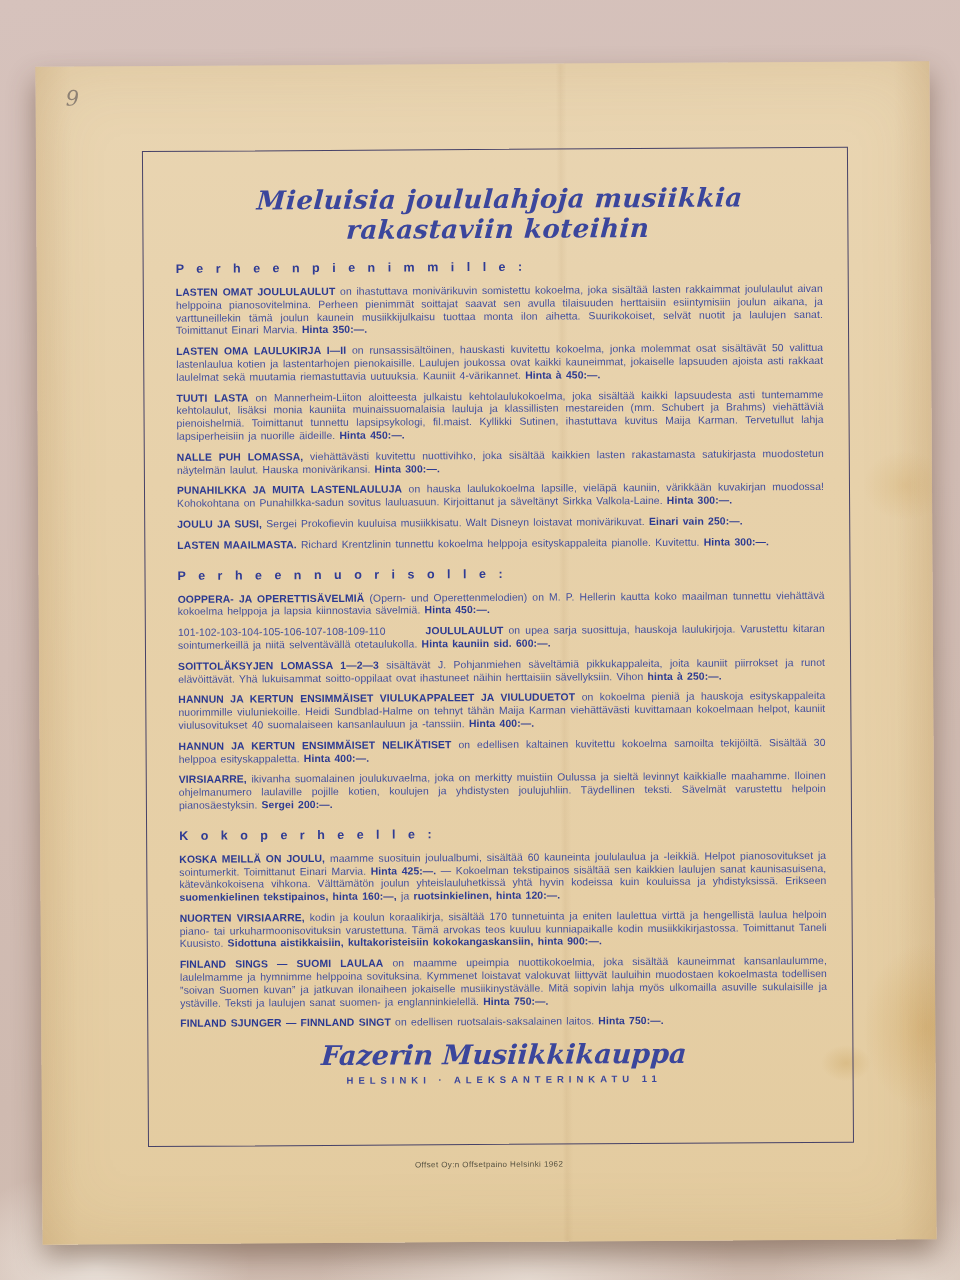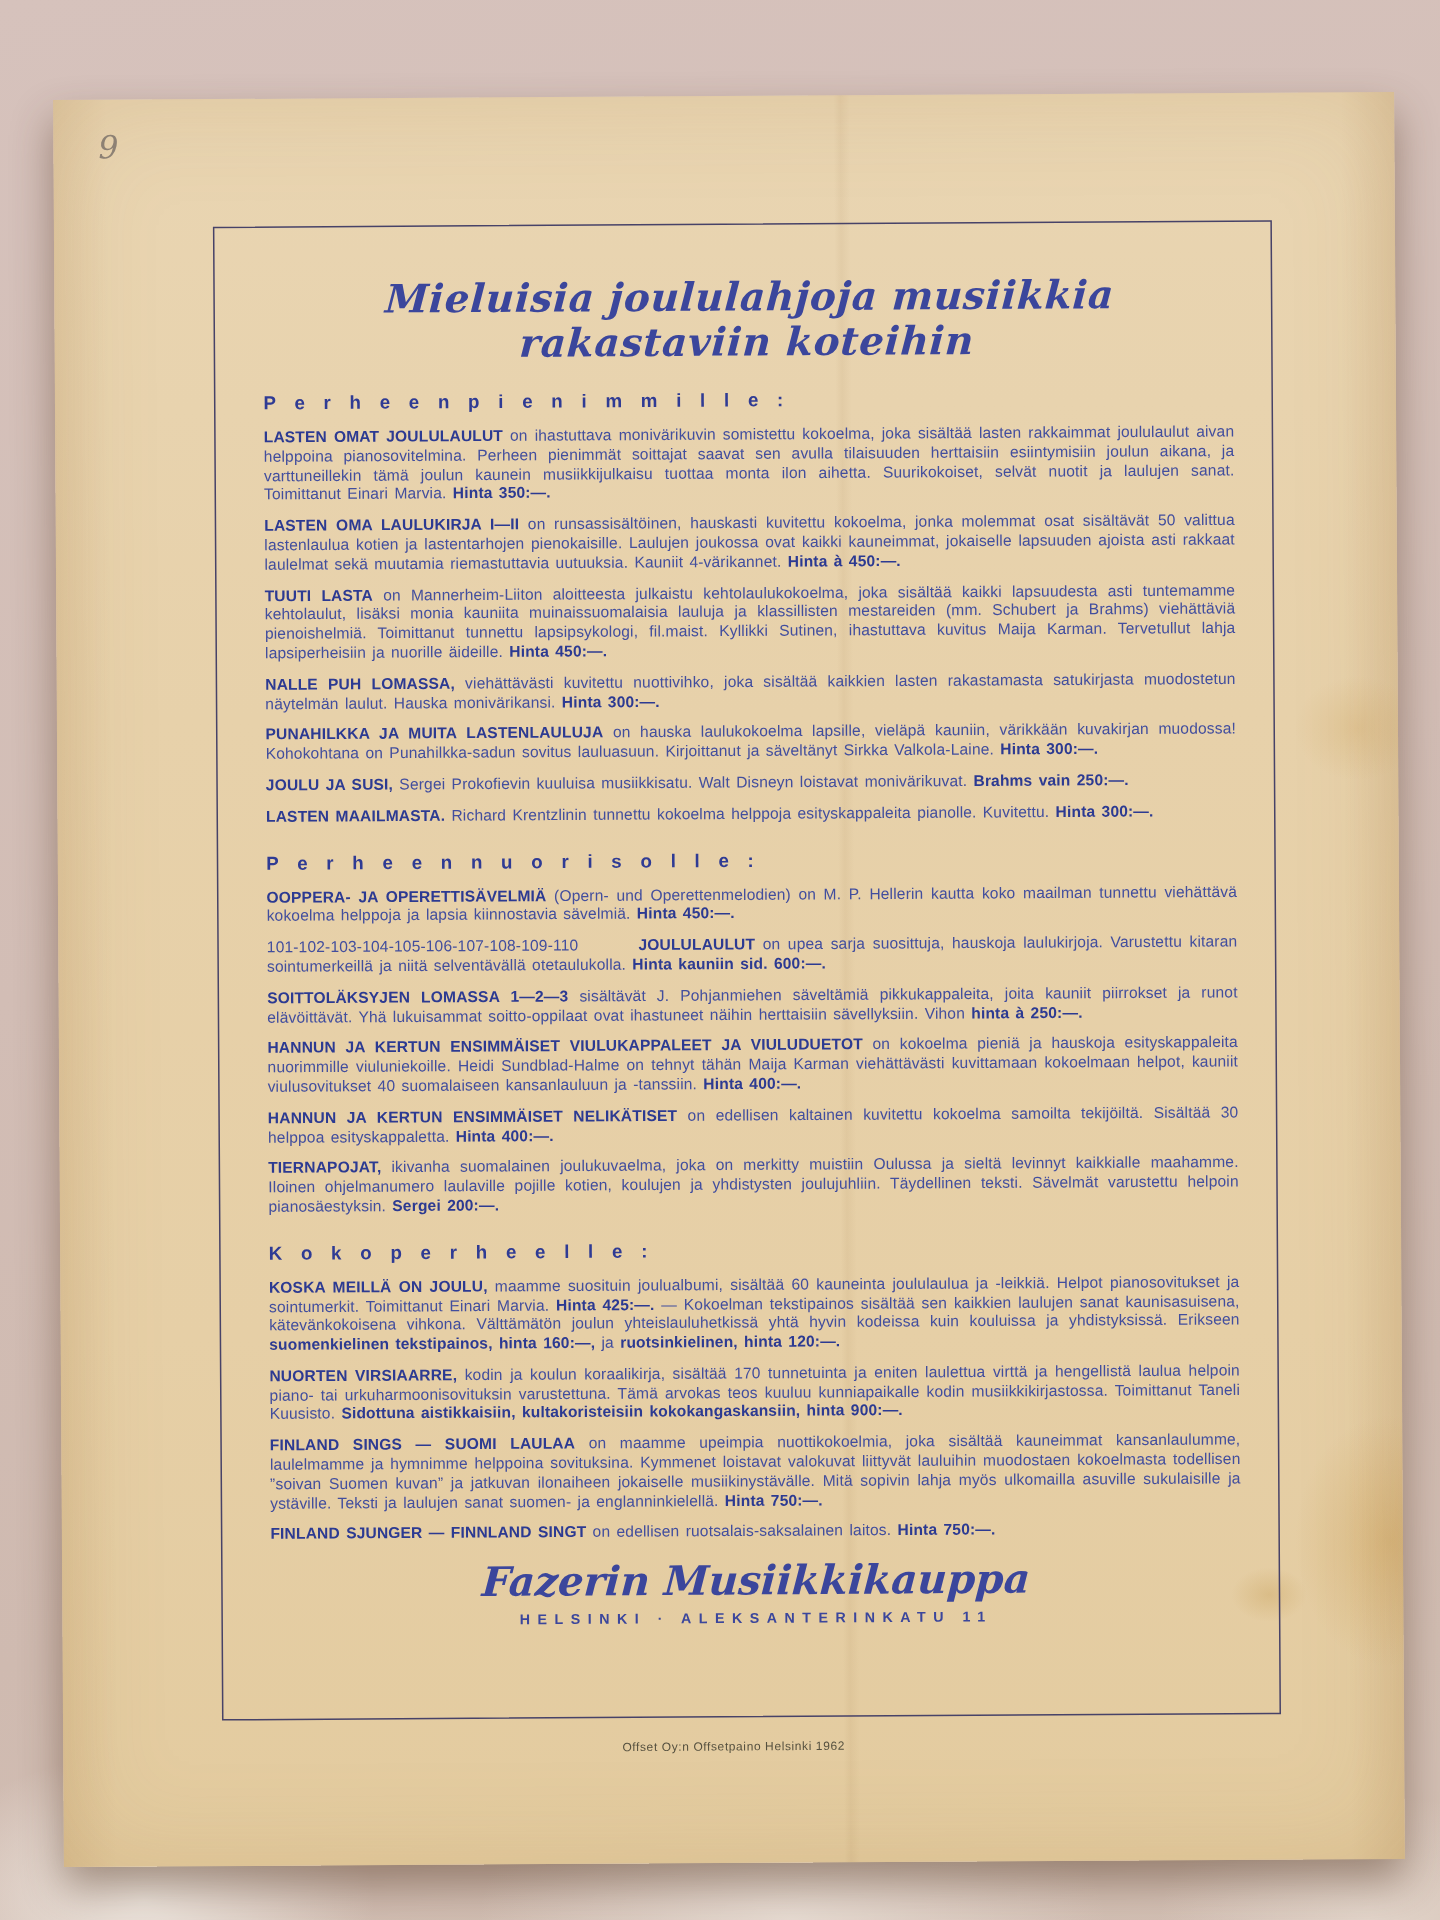--- a/index.html
+++ b/index.html
@@ -78,29 +78,29 @@
     <div class="frame">
       <div class="advert-title">Mieluisia joululahjoja musiikkia rakastaviin koteihin</div>
 
       <div>
           <div class="sec-heading">P e r h e e n   p i e n i m m i l l e :</div>
           <p class="item"><span class="b">LASTEN OMAT JOULULAULUT</span><span> on ihastuttava monivärikuvin somistettu kokoelma, joka sisältää lasten rakkaimmat joululaulut aivan helppoina pianosovitelmina. Perheen pienimmät soittajat saavat sen avulla tilaisuuden herttaisiin esiintymisiin joulun aikana, ja varttuneillekin tämä joulun kaunein musiikkijulkaisu tuottaa monta ilon aihetta. Suurikokoiset, selvät nuotit ja laulujen sanat. Toimittanut Einari Marvia. </span><span class="b">Hinta 350:—.</span></p>
           <p class="item"><span class="b">LASTEN OMA LAULUKIRJA I—II</span><span> on runsassisältöinen, hauskasti kuvitettu kokoelma, jonka molemmat osat sisältävät 50 valittua lastenlaulua kotien ja lastentarhojen pienokaisille. Laulujen joukossa ovat kaikki kauneimmat, jokaiselle lapsuuden ajoista asti rakkaat laulelmat sekä muutamia riemastuttavia uutuuksia. Kauniit 4-värikannet. </span><span class="b">Hinta à 450:—.</span></p>
           <p class="item"><span class="b">TUUTI LASTA</span><span> on Mannerheim-Liiton aloitteesta julkaistu kehtolaulukokoelma, joka sisältää kaikki lapsuudesta asti tuntemamme kehtolaulut, lisäksi monia kauniita muinaissuomalaisia lauluja ja klassillisten mestareiden (mm. Schubert ja Brahms) viehättäviä pienoishelmiä. Toimittanut tunnettu lapsipsykologi, fil.maist. Kyllikki Sutinen, ihastuttava kuvitus Maija Karman. Tervetullut lahja lapsiperheisiin ja nuorille äideille. </span><span class="b">Hinta 450:—.</span></p>
           <p class="item"><span class="b">NALLE PUH LOMASSA,</span><span> viehättävästi kuvitettu nuottivihko, joka sisältää kaikkien lasten rakastamasta satukirjasta muodostetun näytelmän laulut. Hauska monivärikansi. </span><span class="b">Hinta 300:—.</span></p>
           <p class="item"><span class="b">PUNAHILKKA JA MUITA LASTENLAULUJA</span><span> on hauska laulukokoelma lapsille, vieläpä kauniin, värikkään kuvakirjan muodossa! Kohokohtana on Punahilkka-sadun sovitus lauluasuun. Kirjoittanut ja säveltänyt Sirkka Valkola-Laine. </span><span class="b">Hinta 300:—.</span></p>
-          <p class="item"><span class="b">JOULU JA SUSI,</span><span> Sergei Prokofievin kuuluisa musiikkisatu. Walt Disneyn loistavat monivärikuvat. </span><span class="b">Brahms vain 250:—.</span></p>
+          <p class="item"><span class="b">JOULU JA SUSI,</span><span> Sergei Prokofievin kuuluisa musiikkisatu. Walt Disneyn loistavat monivärikuvat. </span><span class="b">Einari vain 250:—.</span></p>
           <p class="item"><span class="b">LASTEN MAAILMASTA.</span><span> Richard Krentzlinin tunnettu kokoelma helppoja esityskappaleita pianolle. Kuvitettu. </span><span class="b">Hinta 300:—.</span></p>
           <div class="sec-heading">P e r h e e n   n u o r i s o l l e :</div>
           <p class="item"><span class="b">OOPPERA- JA OPERETTISÄVELMIÄ</span><span> (Opern- und Operettenmelodien) on M. P. Hellerin kautta koko maailman tunnettu viehättävä kokoelma helppoja ja lapsia kiinnostavia sävelmiä. </span><span class="b">Hinta 450:—.</span></p>
           <p class="item"><span>101-102-103-104-105-106-107-108-109-110</span><span>&nbsp;&nbsp;&nbsp;&nbsp;&nbsp;&nbsp;&nbsp;&nbsp;</span><span class="b">JOULULAULUT</span><span> on upea sarja suosittuja, hauskoja laulukirjoja. Varustettu kitaran sointumerkeillä ja niitä selventävällä otetaulukolla. </span><span class="b">Hinta kauniin sid. 600:—.</span></p>
           <p class="item"><span class="b">SOITTOLÄKSYJEN LOMASSA 1—2—3</span><span> sisältävät J. Pohjanmiehen säveltämiä pikkukappaleita, joita kauniit piirrokset ja runot elävöittävät. Yhä lukuisammat soitto-oppilaat ovat ihastuneet näihin herttaisiin sävellyksiin. Vihon </span><span class="b">hinta à 250:—.</span></p>
           <p class="item"><span class="b">HANNUN JA KERTUN ENSIMMÄISET VIULUKAPPALEET JA VIULUDUETOT</span><span> on kokoelma pieniä ja hauskoja esityskappaleita nuorimmille viuluniekoille. Heidi Sundblad-Halme on tehnyt tähän Maija Karman viehättävästi kuvittamaan kokoelmaan helpot, kauniit viulusovitukset 40 suomalaiseen kansanlauluun ja -tanssiin. </span><span class="b">Hinta 400:—.</span></p>
           <p class="item"><span class="b">HANNUN JA KERTUN ENSIMMÄISET NELIKÄTISET</span><span> on edellisen kaltainen kuvitettu kokoelma samoilta tekijöiltä. Sisältää 30 helppoa esityskappaletta. </span><span class="b">Hinta 400:—.</span></p>
-          <p class="item"><span class="b">TIERNAPOJAT,</span><span> ikivanha suomalainen joulukuvaelma, joka on merkitty muistiin Oulussa ja sieltä levinnyt kaikkialle maahamme. Iloinen ohjelmanumero laulaville pojille kotien, koulujen ja yhdistysten joulujuhliin. Täydellinen teksti. Sävelmät varustettu helpoin pianosäestyksin. </span><span class="b">Sergei 200:—.</span></p>
+          <p class="item"><span class="b">VIRSIAARRE,</span><span> ikivanha suomalainen joulukuvaelma, joka on merkitty muistiin Oulussa ja sieltä levinnyt kaikkialle maahamme. Iloinen ohjelmanumero laulaville pojille kotien, koulujen ja yhdistysten joulujuhliin. Täydellinen teksti. Sävelmät varustettu helpoin pianosäestyksin. </span><span class="b">Sergei 200:—.</span></p>
           <div class="sec-heading">K o k o   p e r h e e l l e :</div>
           <p class="item"><span class="b">KOSKA MEILLÄ ON JOULU,</span><span> maamme suosituin joulualbumi, sisältää 60 kauneinta joululaulua ja -leikkiä. Helpot pianosovitukset ja sointumerkit. Toimittanut Einari Marvia. </span><span class="b">Hinta 425:—.</span><span> — Kokoelman tekstipainos sisältää sen kaikkien laulujen sanat kaunisasuisena, kätevänkokoisena vihkona. Välttämätön joulun yhteislauluhetkissä yhtä hyvin kodeissa kuin kouluissa ja yhdistyksissä. Erikseen </span><span class="b">suomenkielinen tekstipainos, hinta 160:—,</span><span> ja </span><span class="b">ruotsinkielinen, hinta 120:—.</span></p>
           <p class="item"><span class="b">NUORTEN VIRSIAARRE,</span><span> kodin ja koulun koraalikirja, sisältää 170 tunnetuinta ja eniten laulettua virttä ja hengellistä laulua helpoin piano- tai urkuharmoonisovituksin varustettuna. Tämä arvokas teos kuuluu kunniapaikalle kodin musiikkikirjastossa. Toimittanut Taneli Kuusisto. </span><span class="b">Sidottuna aistikkaisiin, kultakoristeisiin kokokangaskansiin, hinta 900:—.</span></p>
           <p class="item"><span class="b">FINLAND SINGS — SUOMI LAULAA</span><span> on maamme upeimpia nuottikokoelmia, joka sisältää kauneimmat kansanlaulumme, laulelmamme ja hymnimme helppoina sovituksina. Kymmenet loistavat valokuvat liittyvät lauluihin muodostaen kokoelmasta todellisen ”soivan Suomen kuvan” ja jatkuvan ilonaiheen jokaiselle musiikinystävälle. Mitä sopivin lahja myös ulkomailla asuville sukulaisille ja ystäville. Teksti ja laulujen sanat suomen- ja englanninkielellä. </span><span class="b">Hinta 750:—.</span></p>
           <p class="item"><span class="b">FINLAND SJUNGER — FINNLAND SINGT</span><span> on edellisen ruotsalais-saksalainen laitos. </span><span class="b">Hinta 750:—.</span></p>
         </div>
 
       <div class="footer">
         <div class="shop-name">Fazerin Musiikkikauppa</div>
         <div class="address">HELSINKI · ALEKSANTERINKATU 11</div>

